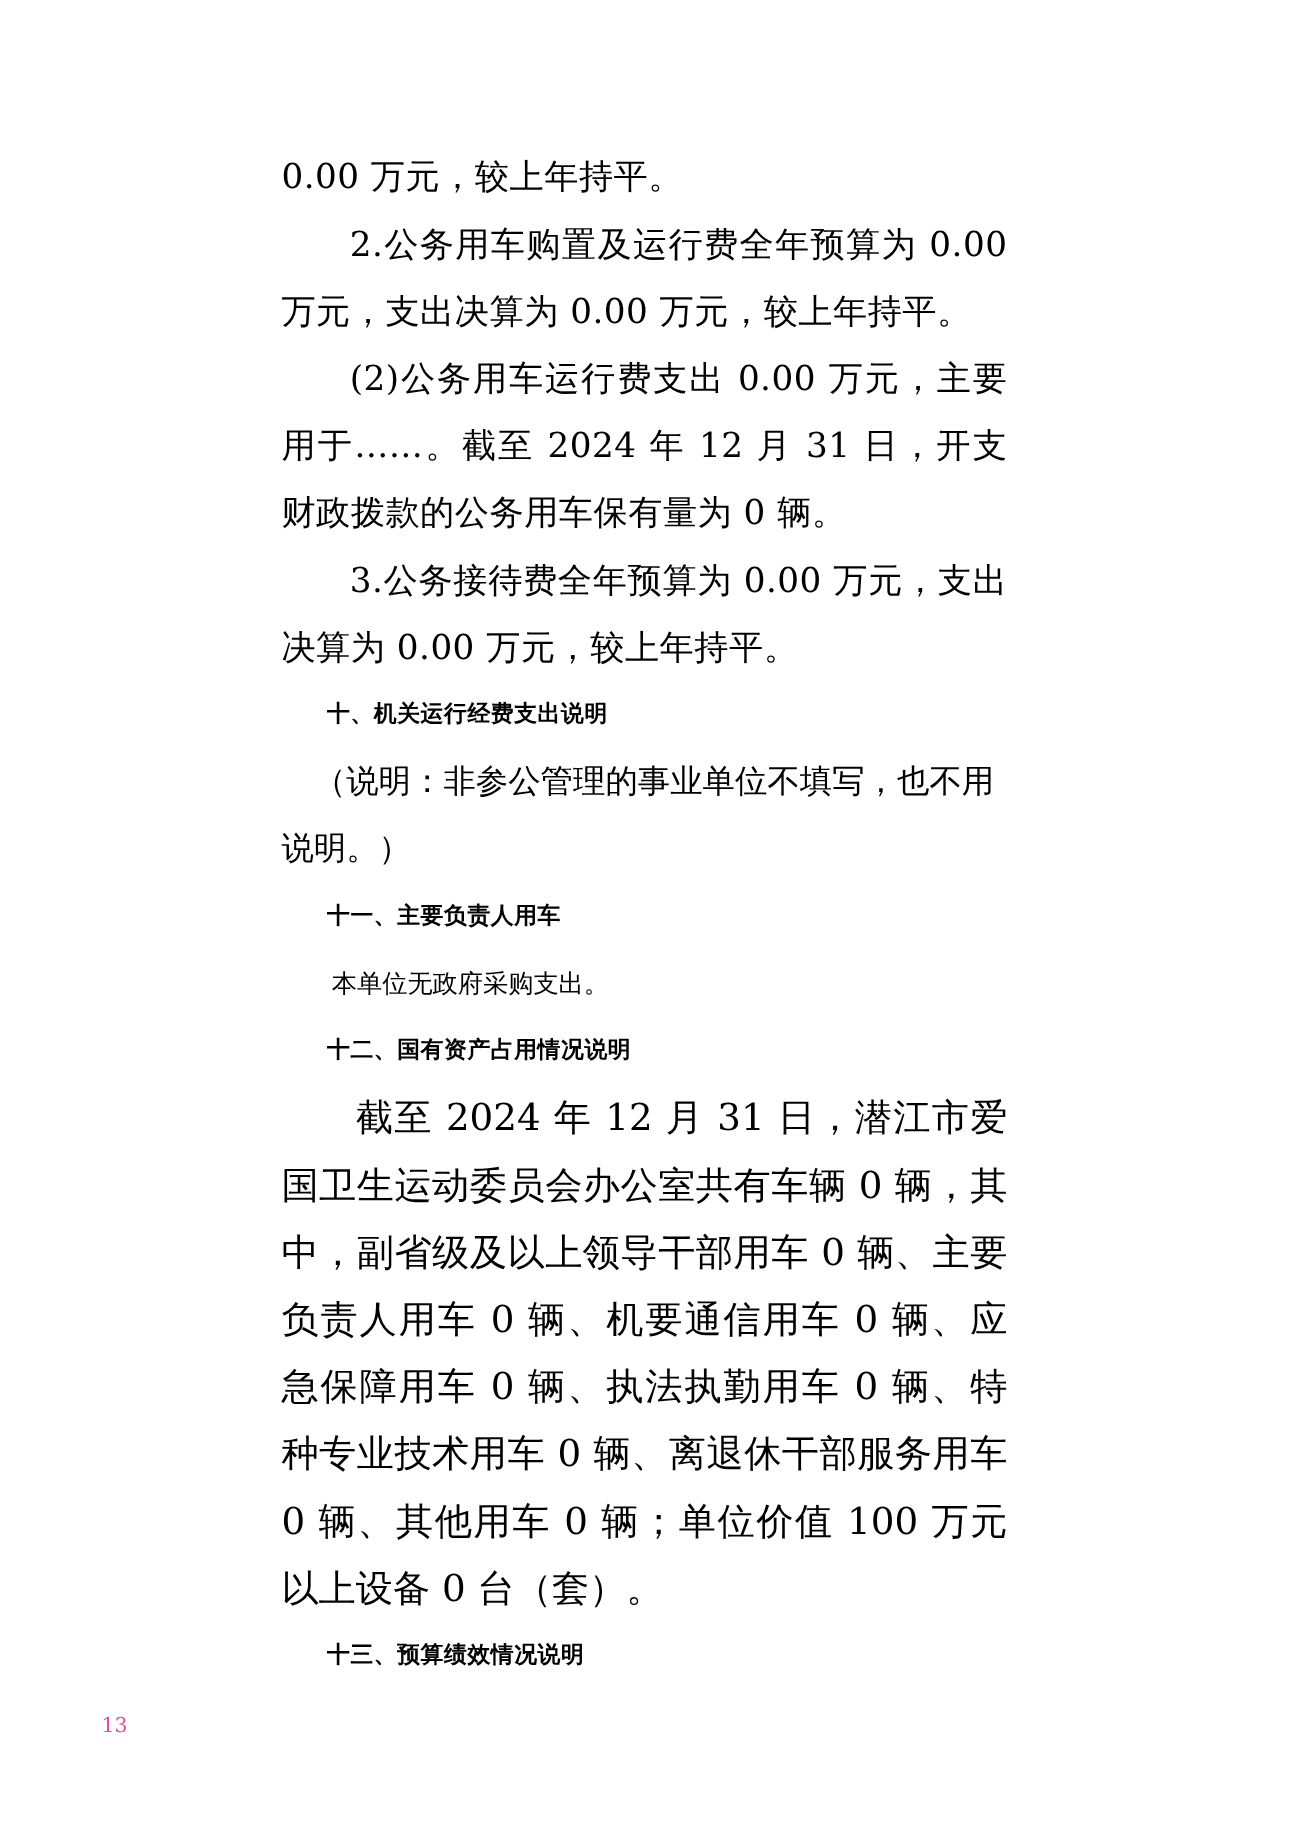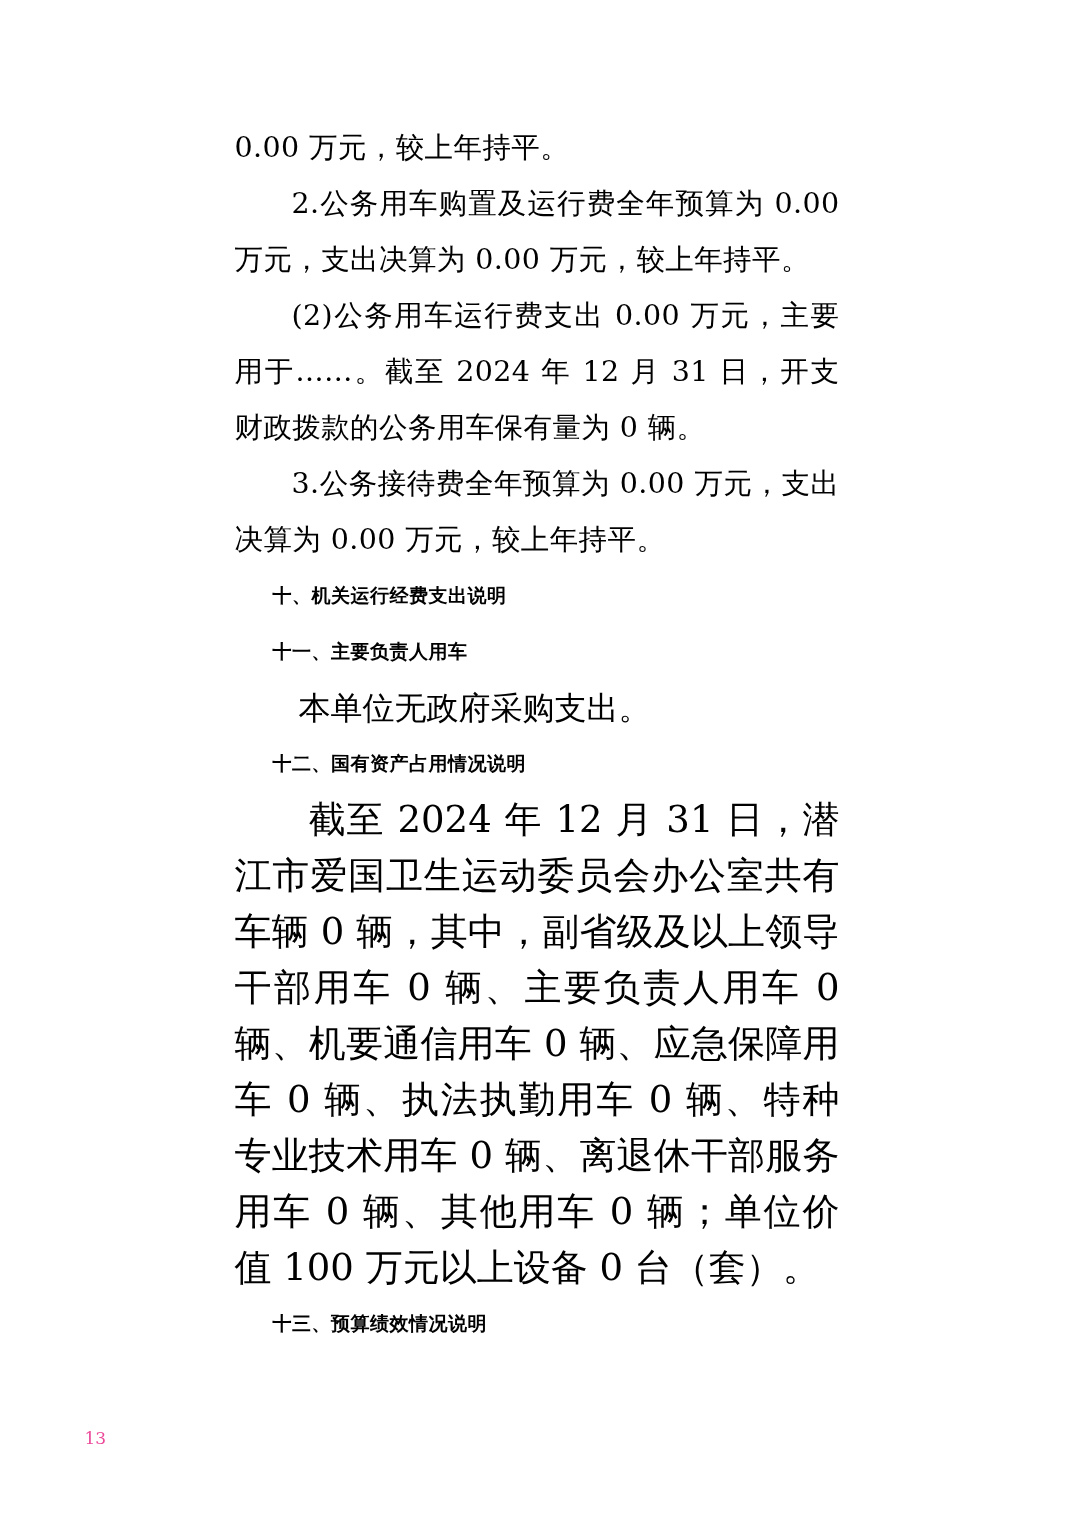--- a/index.html
+++ b/index.html
@@ -43,21 +43,21 @@
   }
   .note {
     margin: 0;
     font-size: 27px;
     line-height: 56px;
     text-indent: 1em;
     font-family: "DejaVu Sans", "Liberation Sans", sans-serif;
   }
   .sans-body {
     font-family: "DejaVu Sans", "Liberation Sans", sans-serif;
-    font-size: 32px;
+    font-size: 21px;
     line-height: 56px;
     margin: 0;
     text-indent: 2em;
   }
   .page-number {
     position: absolute;
     left: 0;
     right: 0;
     bottom: 72px;
     text-align: left;
@@ -72,24 +72,25 @@
 <div class="page">
 
   <div class="body-text">
     <p class="p no-indent">0.00 万元，较上年持平。</p>
     <p class="p">2.公务用车购置及运行费全年预算为 0.00 万元，支出决算为 0.00 万元，较上年持平。</p>
     <p class="p">(2)公务用车运行费支出 0.00 万元，主要用于……。截至 2024 年 12 月 31 日，开支财政拨款的公务用车保有量为 0 辆。</p>
     <p class="p">3.公务接待费全年预算为 0.00 万元，支出决算为 0.00 万元，较上年持平。</p>
   </div>
 
   <h2 class="heading">十、机关运行经费支出说明</h2>
+  <p class="note">（说明：非参公管理的事业单位不填写，也不用说明。）</p>
 
   <h2 class="heading">十一、主要负责人用车</h2>
   <p class="sans-body">本单位无政府采购支出。</p>
 
   <h2 class="heading">十二、国有资产占用情况说明</h2>
-  <p class="p" style="font-family:'DejaVu Serif','Liberation Serif',serif;font-size:37px;line-height:56px;text-align:justify;">截至 2024 年 12 月 31 日，潜江市爱国卫生运动委员会办公室共有车辆 0 辆，其中，副省级及以上领导干部用车 0 辆、主要负责人用车 0 辆、机要通信用车 0 辆、应急保障用车 0 辆、执法执勤用车 0 辆、特种专业技术用车 0 辆、离退休干部服务用车 0 辆、其他用车 0 辆；单位价值 100 万元以上设备 0 台（套）。</p>
+  <p class="p" style="font-family:'DejaVu Serif','Liberation Serif',serif;font-size:31px;line-height:56px;text-align:justify;">截至 2024 年 12 月 31 日，潜江市爱国卫生运动委员会办公室共有车辆 0 辆，其中，副省级及以上领导干部用车 0 辆、主要负责人用车 0 辆、机要通信用车 0 辆、应急保障用车 0 辆、执法执勤用车 0 辆、特种专业技术用车 0 辆、离退休干部服务用车 0 辆、其他用车 0 辆；单位价值 100 万元以上设备 0 台（套）。</p>
 
   <h2 class="heading">十三、预算绩效情况说明</h2>
 
   <div class="page-number">13</div>
 
 </div>
 
 </body></html>

